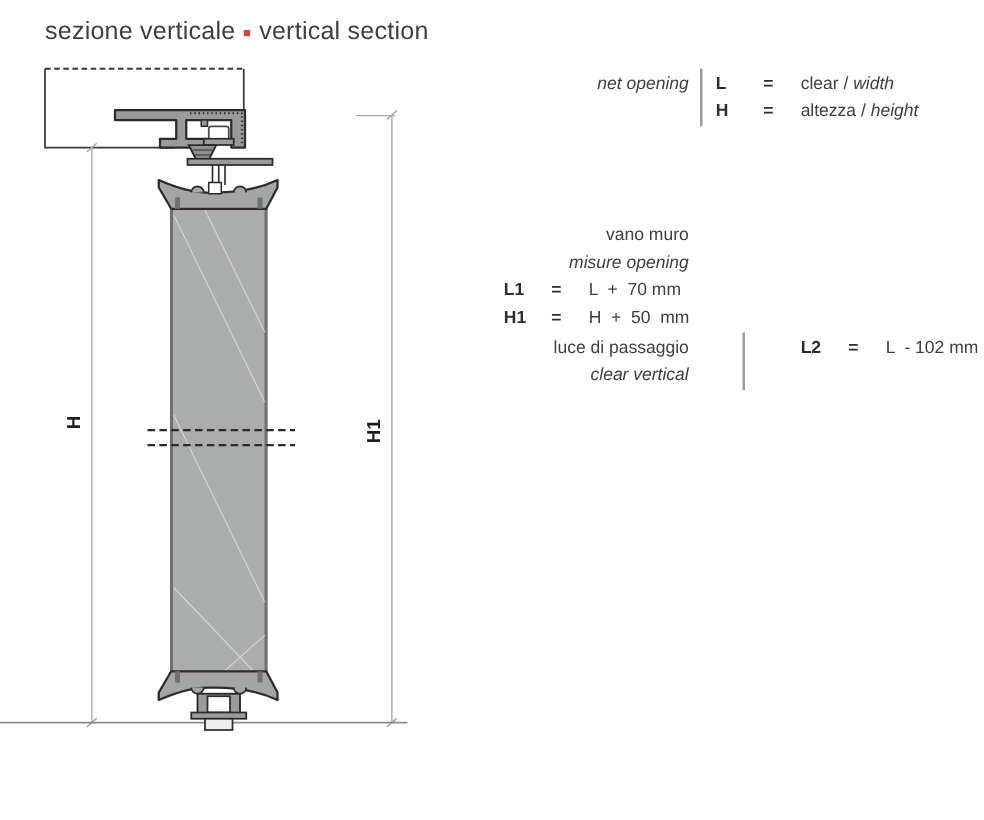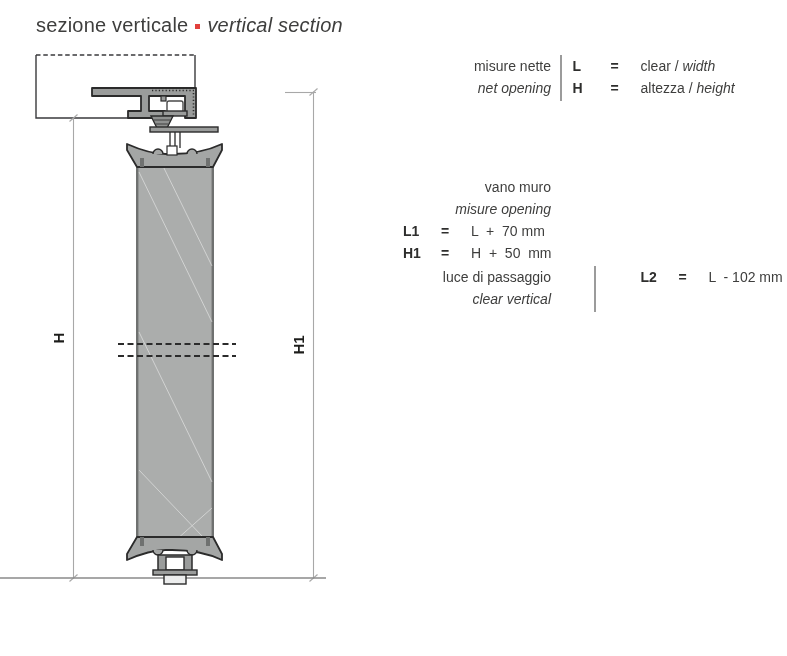--- a/index.html
+++ b/index.html
@@ -3,21 +3,21 @@
 <meta charset="utf-8">
 <style>
   html,body{margin:0;padding:0;background:#ffffff;}
   body{width:787px;height:656px;position:relative;overflow:hidden;
        font-family:"Liberation Sans",sans-serif;color:#3e3e3d;}
   .page{position:absolute;inset:0;background:#fff;}
 
   
   .title{position:absolute;left:36px;top:14px;font-size:20px;
          display:flex;align-items:center;gap:7px;letter-spacing:.2px;}
-  .title .en{font-style:italic;}
+  .title .en{}
   .bullet{width:5px;height:5px;background:#e2403c;display:inline-block;margin-top:1px;}
 
   
   svg{position:absolute;left:0;top:0;}
   svg text{font-family:"Liberation Sans",sans-serif;font-weight:bold;
            font-size:15px;fill:#1d1d1b;}
 
   
   .legend-block{position:absolute;left:392px;display:flex;align-items:stretch;
                 font-size:14px;line-height:22px;min-height:46px;}
@@ -119,21 +119,20 @@
     <g>
       <rect x="158" y="555" width="34" height="16" fill="#9a9c9b" stroke="#2b2b2b" stroke-width="1.5"></rect>
       <rect x="166" y="557" width="18" height="13" fill="#ffffff" stroke="#2b2b2b" stroke-width="1.4"></rect>
       <rect x="153" y="570" width="44" height="5" fill="#9a9c9b" stroke="#2b2b2b" stroke-width="1.4"></rect>
       <rect x="164" y="575" width="22" height="9" fill="#eceded" stroke="#2b2b2b" stroke-width="1.4"></rect>
     </g>
   </svg>
 
   <div class="legend-block" id="legend-block-1">
     <div class="lg-labels">
-      <div class="it">misure nette</div>
       <div class="en">net opening</div>
     </div>
     <div class="lg-divider"></div>
     <div class="lg-rows">
       <div class="lg-row">
         <span class="lg-sym">L</span>
         <span class="lg-eq">=</span>
         <span class="lg-val"><span>clear / </span><span class="ital">width</span></span>
       </div>
       <div class="lg-row">

